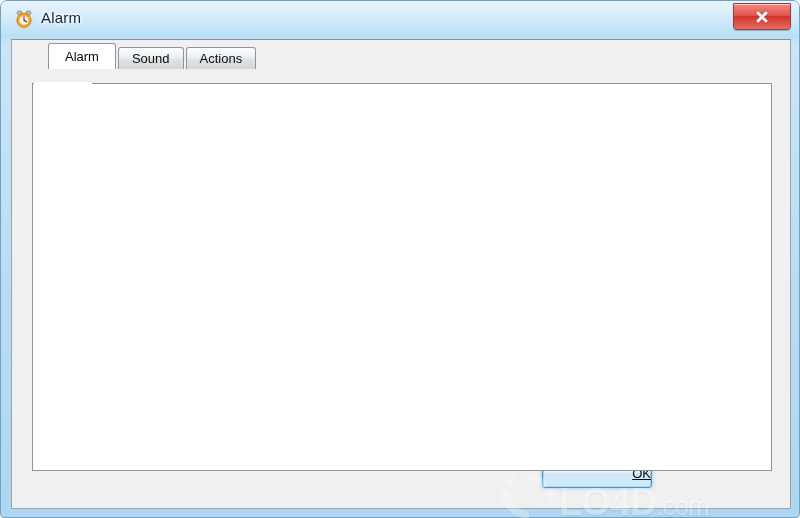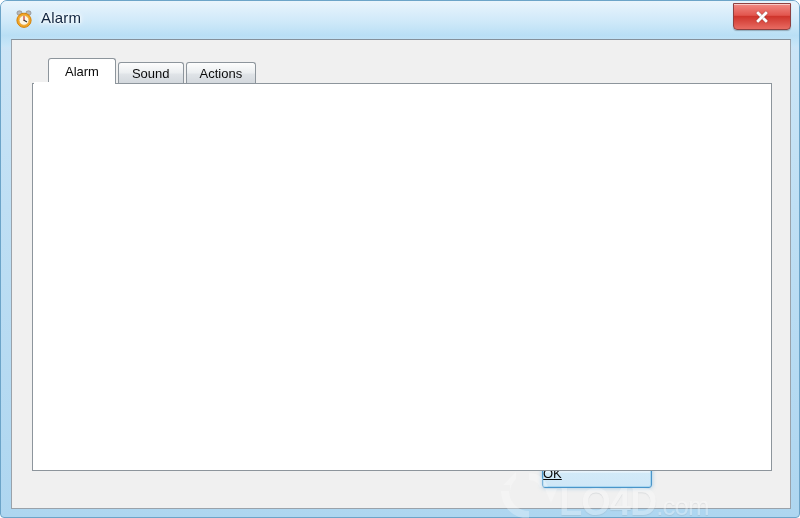--- a/index.html
+++ b/index.html
@@ -59,21 +59,21 @@
   .client{
     position:absolute;left:10px;top:38px;width:780px;height:470px;
     box-sizing:border-box;
     background:#f0f0f0;
     border:1px solid #9aa2aa;
     border-top-color:#85909a;
   }
 
   
   .tabstrip{
-    position:absolute;left:20px;top:18px;height:24px;padding-left:16px;
+    position:absolute;left:20px;top:3px;height:24px;padding-left:16px;
   }
   .tab{
     position:relative;display:inline-block;vertical-align:bottom;
     height:22px;line-height:22px;padding:0 13px;
     box-sizing:border-box;
     font-size:13px;color:#0b0b0b;
     border:1px solid #8d959c;
     border-bottom:none;
     border-radius:3px 3px 0 0;
     background:linear-gradient(to bottom,#fdfdfd 0%,#eceff1 45%,#dfe3e7 55%,#d2d7dc 100%);
@@ -220,21 +220,21 @@
     border-top:7px solid #000000;
   }
 
   
   .bottom-chk{
     position:absolute;display:flex;align-items:center;gap:8px;
     font-size:13px;color:#111;cursor:pointer;
   }
   .btn{
     position:absolute;box-sizing:border-box;
-    height:29px;line-height:27px;text-align:left;
+    height:29px;line-height:27px;text-align:right;
     font-size:13px;color:#0a0a0a;
     border:1px solid #8d959c;border-radius:3px;
     background:linear-gradient(to bottom,#fbfcfd 0%,#f0f2f4 45%,#e2e6ea 50%,#dadfe4 100%);
     cursor:pointer;
     text-decoration:underline;
   }
   .btn.default{
     border-color:#4a95c9;
     background:linear-gradient(to bottom,#f6fbfe 0%,#e6f3fb 45%,#d2eaf8 50%,#cfe7f7 100%);
     box-shadow:0 0 0 1px #a8d6f0 inset, 0 0 4px rgba(80,160,215,.55);

